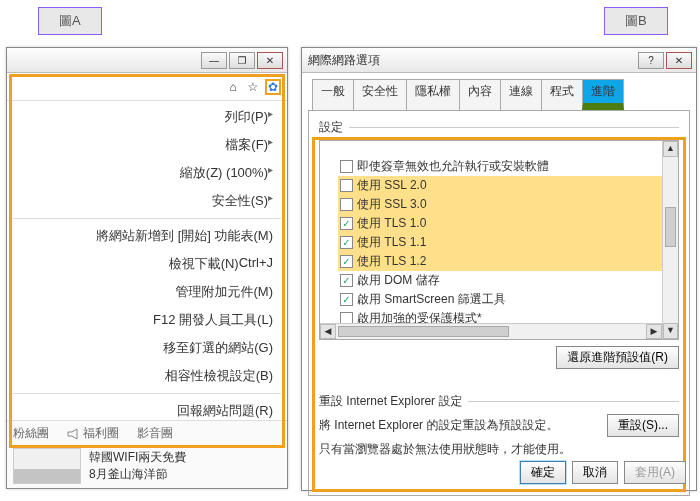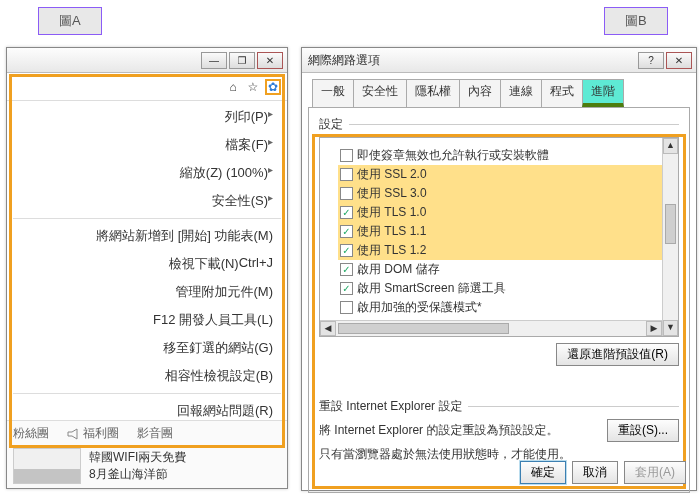--- a/index.html
+++ b/index.html
@@ -26,40 +26,40 @@
 .cursor{position:absolute;left:252px;top:380px;font-size:14px;pointer-events:none}
 .bottombar{position:absolute;bottom:0;left:0;right:0;height:68px;border-top:1px solid #ddd;background:#fafafa;padding:4px 6px}
 .btabs{display:flex;gap:18px;font-size:12px;color:#666;margin-bottom:6px;align-items:center}
 .btabs span svg{vertical-align:middle;margin-right:2px}
 .thumb{display:flex;gap:8px;align-items:center}
 .thumbimg{width:68px;height:36px;background:linear-gradient(#f0f0f0 60%,#c4c4c4 60%);border:1px solid #ccc}
 .thumbtxt{font-size:12px;line-height:1.4}
 
 .tabs{display:flex;margin:6px 6px 0 10px;position:relative}
 .tab{padding:3px 8px;border:1px solid #aaa;border-bottom:none;background:#f4f4f4;font-size:12px;margin-right:-1px;cursor:pointer}
-.tab.act{background:#5eead4;border-bottom:4px solid #4d7c0f;position:relative;z-index:2}
+.tab.act{background:#0ea5e9;border-bottom:7px solid #4d7c0f;position:relative;z-index:2}
 .tabpanel{border:1px solid #aaa;margin:0 6px 6px 6px;padding:8px 10px 8px 10px;position:relative;height:386px}
 .grphdr{display:flex;align-items:center;margin-bottom:4px}
 .grphdr .line{flex:1;height:1px;background:#ccc;margin-left:6px}
 .settings{border:1px solid #aaa;height:200px;overflow:hidden;position:relative;background:#fff}
-.slist{padding:8px 0 2px 18px}
+.slist{padding:16px 0 2px 18px}
 .sitem{display:flex;align-items:center;padding:1px 2px;font-size:12px;gap:4px}
 .sitem.hl{background:#ffe08a}
 .chk{width:13px;height:13px;border:1px solid #888;background:#fff;display:inline-flex;align-items:center;justify-content:center;font-size:10px;color:#2a6}
 .sbar{position:absolute;right:0;top:0;bottom:0;width:16px;background:#f0f0f0;border-left:1px solid #ccc}
 .sbar .btn{height:16px;background:#e4e4e4;border:1px solid #bbb;font-size:9px;text-align:center;line-height:12px;cursor:pointer}
 .sbar .track{position:absolute;top:16px;bottom:16px;left:0;right:0}
 .sbar .thumb2{position:absolute;top:30%;left:2px;right:2px;height:40px;background:#cfcfcf;border:1px solid #aaa}
 .hsbar{position:absolute;left:0;right:16px;bottom:0;height:16px;background:#f0f0f0;border-top:1px solid #ccc;display:flex}
 .hsbar .btn{width:16px;background:#e4e4e4;border:1px solid #bbb;font-size:9px;text-align:center;line-height:12px;cursor:pointer}
 .hsbar .trk{flex:1;position:relative}
 .hsbar .th{position:absolute;left:2px;top:2px;bottom:2px;width:55%;background:#cfcfcf;border:1px solid #aaa}
 .note{font-size:12px;margin-top:4px}
 .btn2{padding:2px 10px;border:1px solid #888;background:linear-gradient(#fdfdfd,#e4e4e4);font-size:12px;cursor:pointer}
-.resetgrp{margin-top:32px}
+.resetgrp{margin-top:24px}
 .dlgbtns{position:absolute;bottom:6px;right:10px;display:flex;gap:6px}
 .btn2.def{border:1px solid #3c7fb1;box-shadow:0 0 0 1px #bde}
 .btn2.dis{color:#999}
 .hlB{left:3px;top:26px;right:3px;bottom:3px}
 </style>
 </head>
 <body>
 
 <div class="lbl lblA">圖A</div>
 <div class="lbl lblB">圖B</div>

